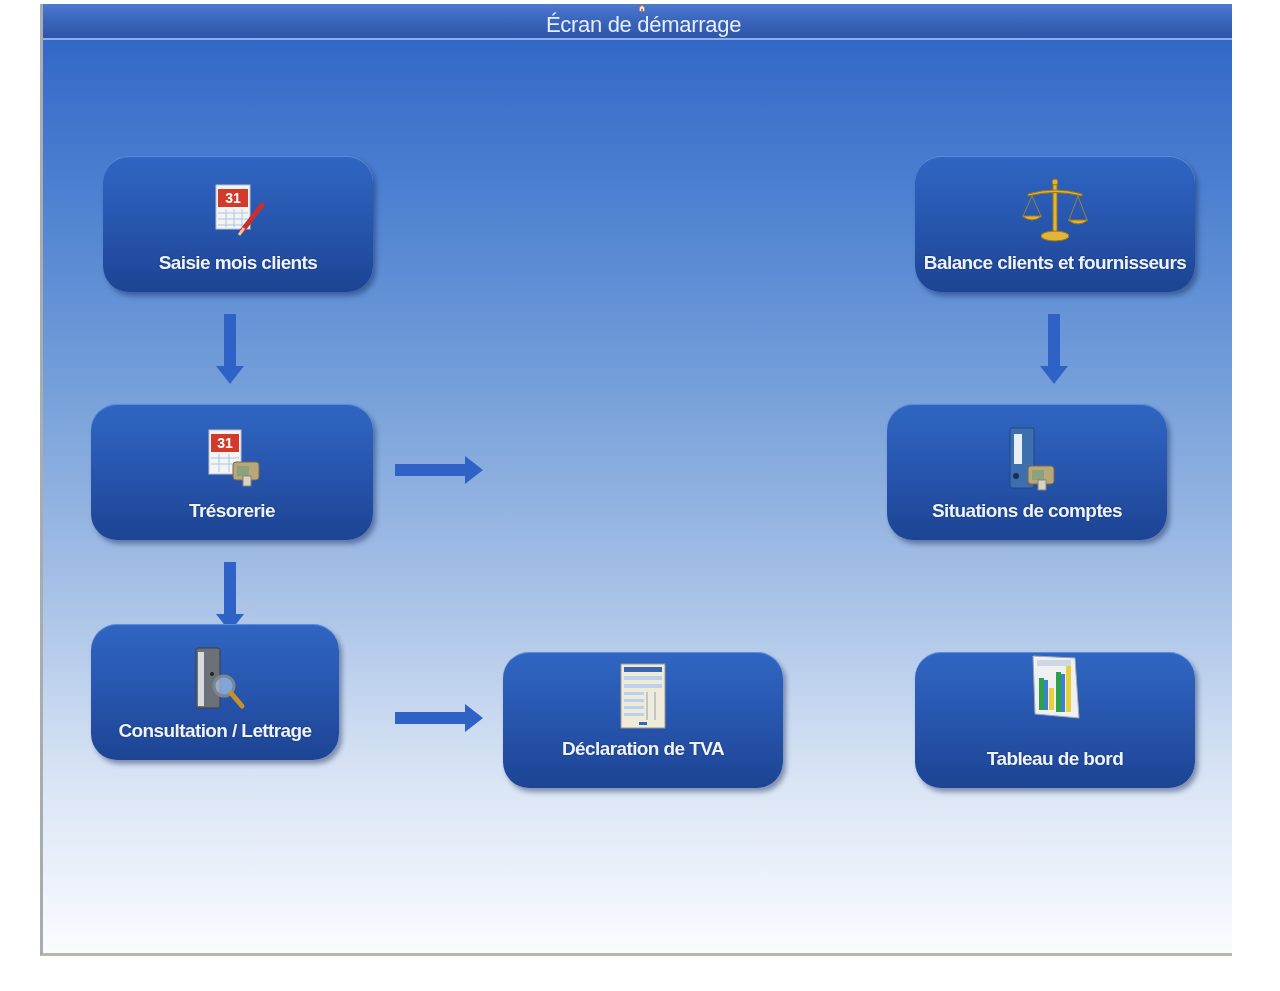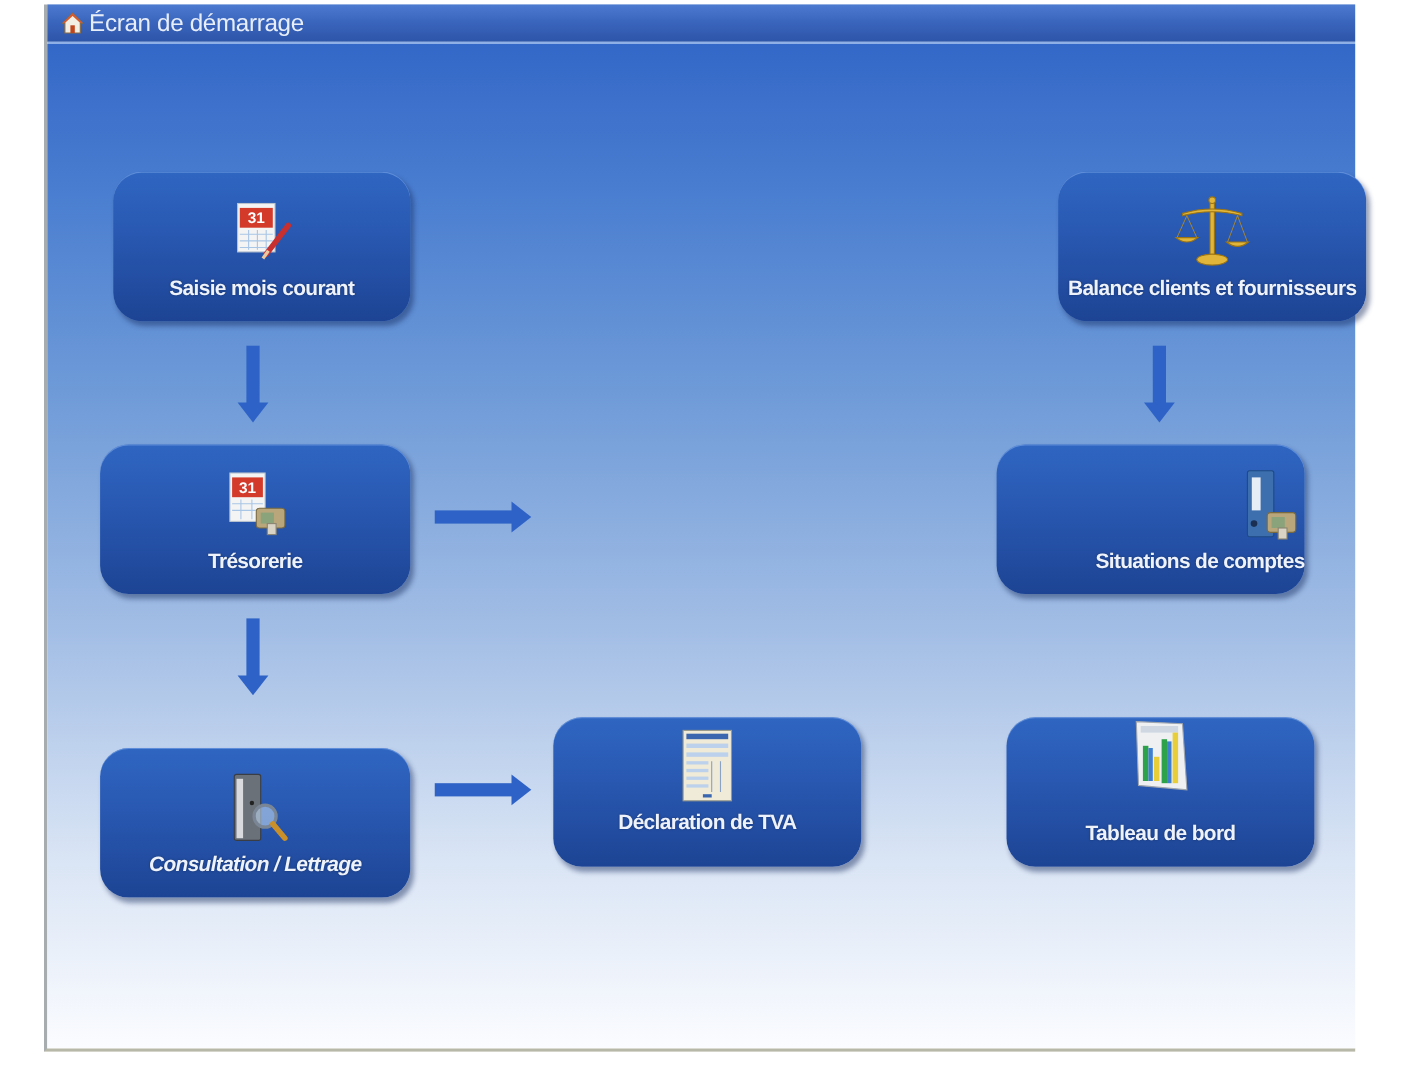--- a/index.html
+++ b/index.html
@@ -7,21 +7,21 @@
 
   .window {
     position:absolute; left:40px; top:4px; width:1192px; height:952px;
     border-left:3px solid #a7acae; border-bottom:3px solid #b8b8a8;
     box-sizing:border-box;
   }
   .titlebar {
     position:absolute; left:0; top:0; right:0; height:36px;
     background:linear-gradient(to bottom, #4d7bd0 0%, #3b66be 45%, #2d55a8 100%);
     border-bottom:2px solid #8fb0e6;
-    display:flex; align-items:center; box-sizing:border-box; padding-left:12px;
+    display:flex; align-items:center; box-sizing:border-box; padding-left:12px;flex-direction:column;
   }
   .title-icon { width:22px; height:22px; margin-right:4px; }
   .title-text { color:#e8eef9; font-size:22px; letter-spacing:-0.3px; }
 
   .canvas {
     position:absolute; left:0; top:36px; right:0; bottom:0;
     background:linear-gradient(to bottom, #3468c8 0%, #4a7ed0 15%, #6f9bd8 35%, #a6c0e6 60%, #d7e3f4 80%, #fbfcff 100%);
   }
 
   .tile {
@@ -65,24 +65,24 @@
               <line x1="12" y1="40" x2="42" y2="40"></line>
               <line x1="12" y1="46" x2="42" y2="46"></line>
             <line x1="20" y1="30" x2="20" y2="48"></line>
               <line x1="28" y1="30" x2="28" y2="48"></line>
               <line x1="36" y1="30" x2="36" y2="48"></line>
           </g>
           <line x1="56" y1="26" x2="36" y2="52" stroke="#c82f2f" stroke-width="5" stroke-linecap="round"></line>
           <line x1="38" y1="49" x2="33" y2="56" stroke="#e8c9a0" stroke-width="3"></line>
         </svg>
       </div>
-      <span class="label">Saisie mois courant</span>
-    </div>
-
-    <div class="tile" style="left:872px; top:116px;margin-left:47px;">
+      <span class="label">Saisie mois clients</span>
+    </div>
+
+    <div class="tile" style="left:872px; top:116px;">
       <div class="ico">
         <svg width="70" height="70" viewBox="0 0 70 70">
           <g fill="#e0b53a" stroke="#9c7412" stroke-width="1">
             <rect x="33" y="6" width="4" height="50"></rect>
             <circle cx="35" cy="6" r="3"></circle>
             <path d="M8 18 Q35 10 62 18 L62 20 Q35 13 8 20 Z"></path>
             <path d="M2 40 Q12 48 22 40 Z"></path>
             <path d="M48 44 Q58 52 68 44 Z"></path>
             <ellipse cx="35" cy="60" rx="14" ry="5"></ellipse>
           </g>
@@ -125,40 +125,40 @@
       </div>
       <span class="label">Trésorerie</span>
     </div>
 
     <svg class="arrow" style="left:352px; top:414px;" width="90" height="32" viewBox="0 0 90 32">
       <rect x="0" y="10" width="72" height="12" fill="#2e62c6"></rect>
       <polygon points="70,2 70,30 88,16" fill="#2e62c6"></polygon>
     </svg>
 
 
-    <div class="tile" style="left:863px; top:364px;align-items:flex-end;">
+    <div class="tile" style="left:844px; top:364px;">
       <div class="ico">
         <svg width="66" height="70" viewBox="0 0 66 70">
           <rect x="16" y="4" width="24" height="60" rx="2" fill="#3d6fae" stroke="#1f4a84"></rect>
           <rect x="20" y="10" width="8" height="30" fill="#e8eef6"></rect>
           <circle cx="22" cy="52" r="3" fill="#1a2f52"></circle>
           <rect x="34" y="42" width="26" height="18" rx="3" fill="#b9a67a" stroke="#7a6a42"></rect>
           <rect x="38" y="46" width="12" height="10" fill="#8aa37a"></rect>
           <rect x="44" y="56" width="8" height="10" fill="#d8d3c4" stroke="#8a8472"></rect>
         </svg>
       </div>
       <span class="label">Situations de comptes</span>
     </div>
 
     <svg class="arrow" style="left:172px; top:522px;" width="30" height="72" viewBox="0 0 30 72">
       <rect x="9" y="0" width="12" height="54" fill="#2e62c6"></rect>
       <polygon points="1,52 29,52 15,70" fill="#2e62c6"></polygon>
     </svg>
 
-    <div class="tile" style="left:48px; top:640px; width:282px;font-style:italic;">
+    <div class="tile" style="left:48px; top:584px; width:248px;">
       <div class="ico">
         <svg width="66" height="70" viewBox="0 0 66 70">
           <rect x="14" y="4" width="24" height="60" rx="2" fill="#6b7178" stroke="#3a3e44"></rect>
           <rect x="16" y="8" width="6" height="54" fill="#d8dade"></rect>
           <circle cx="30" cy="30" r="2" fill="#222"></circle>
           <circle cx="42" cy="42" r="10" fill="rgba(190,215,240,0.6)" stroke="#7a8696" stroke-width="3"></circle>
           <line x1="49" y1="49" x2="60" y2="62" stroke="#c9902a" stroke-width="5" stroke-linecap="round"></line>
         </svg>
       </div>
       <span class="label">Consultation / Lettrage</span>

